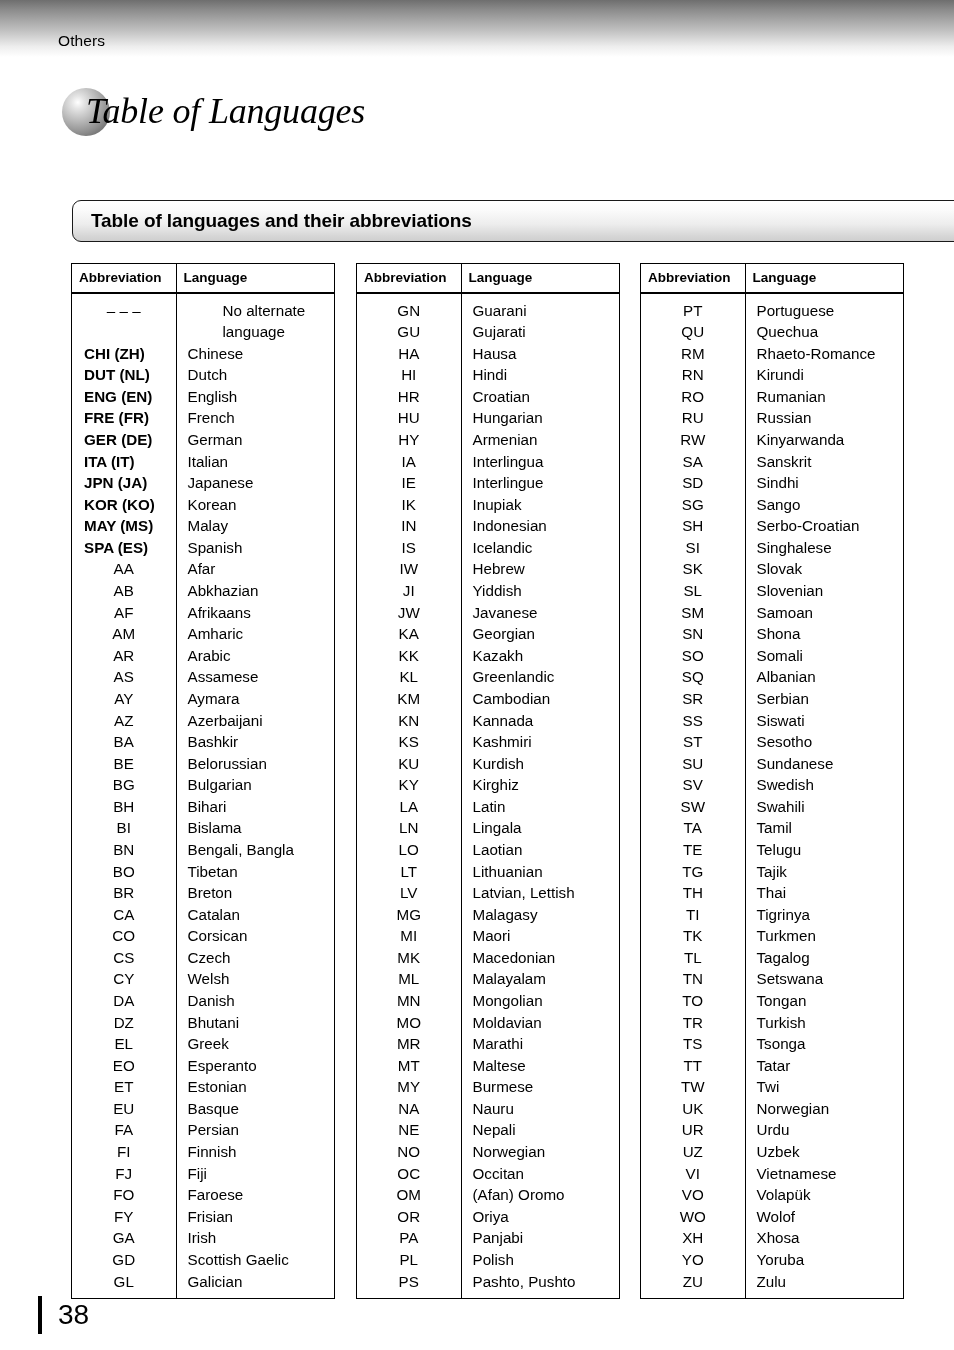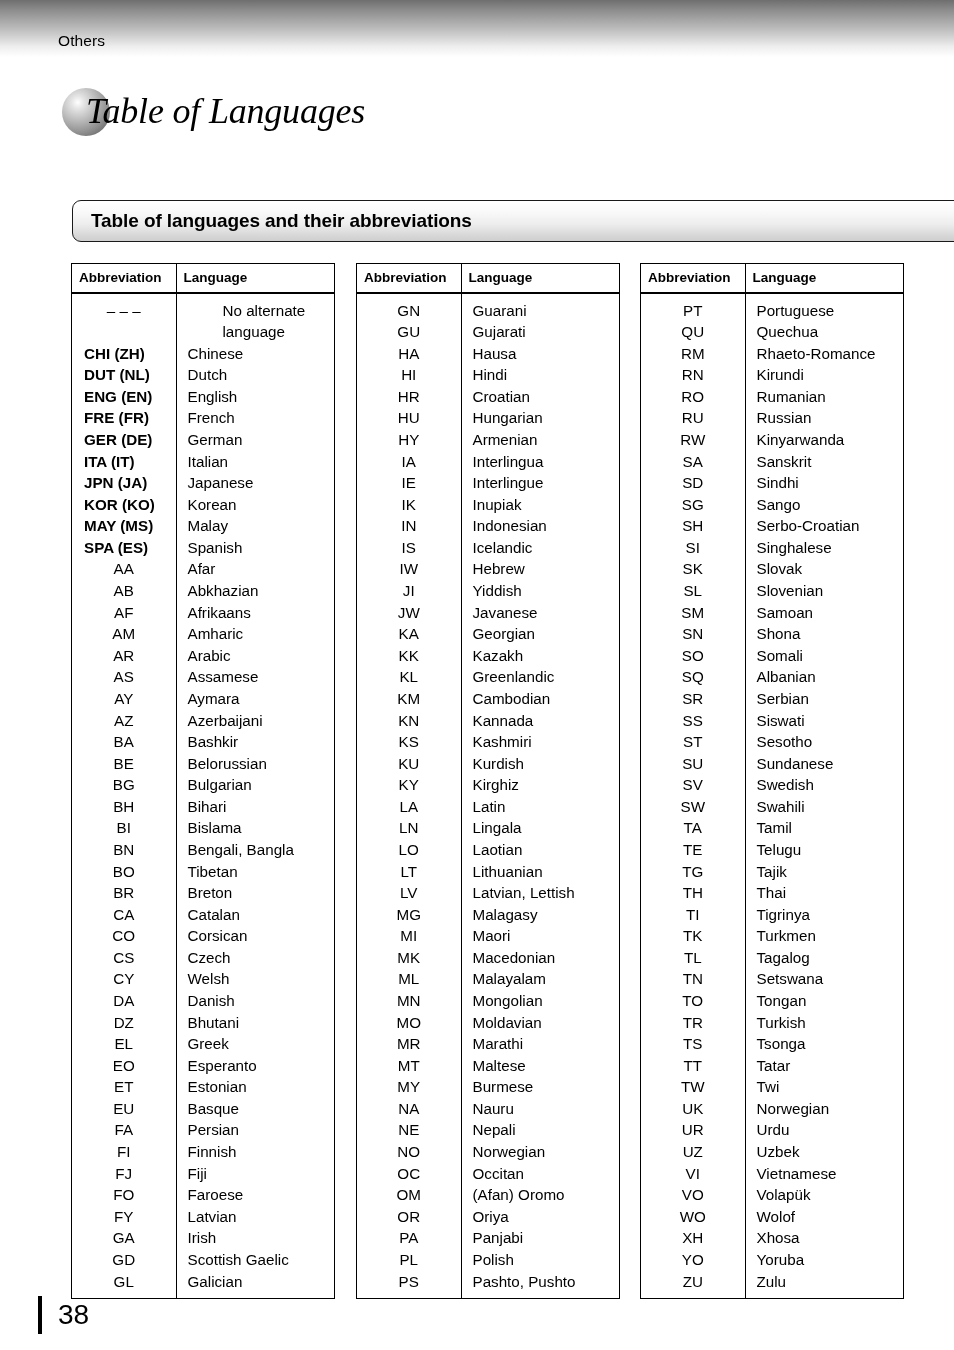--- a/index.html
+++ b/index.html
@@ -348,21 +348,21 @@
           <tr>
             <td class="abbr">FJ</td>
             <td class="lang">Fiji</td>
           </tr>
           <tr>
             <td class="abbr">FO</td>
             <td class="lang">Faroese</td>
           </tr>
           <tr>
             <td class="abbr">FY</td>
-            <td class="lang">Latvian</td>
+            <td class="lang">Frisian</td>
           </tr>
           <tr>
             <td class="abbr">GA</td>
             <td class="lang">Irish</td>
           </tr>
           <tr>
             <td class="abbr">GD</td>
             <td class="lang">Scottish Gaelic</td>
           </tr>
           <tr class=" last-row">

